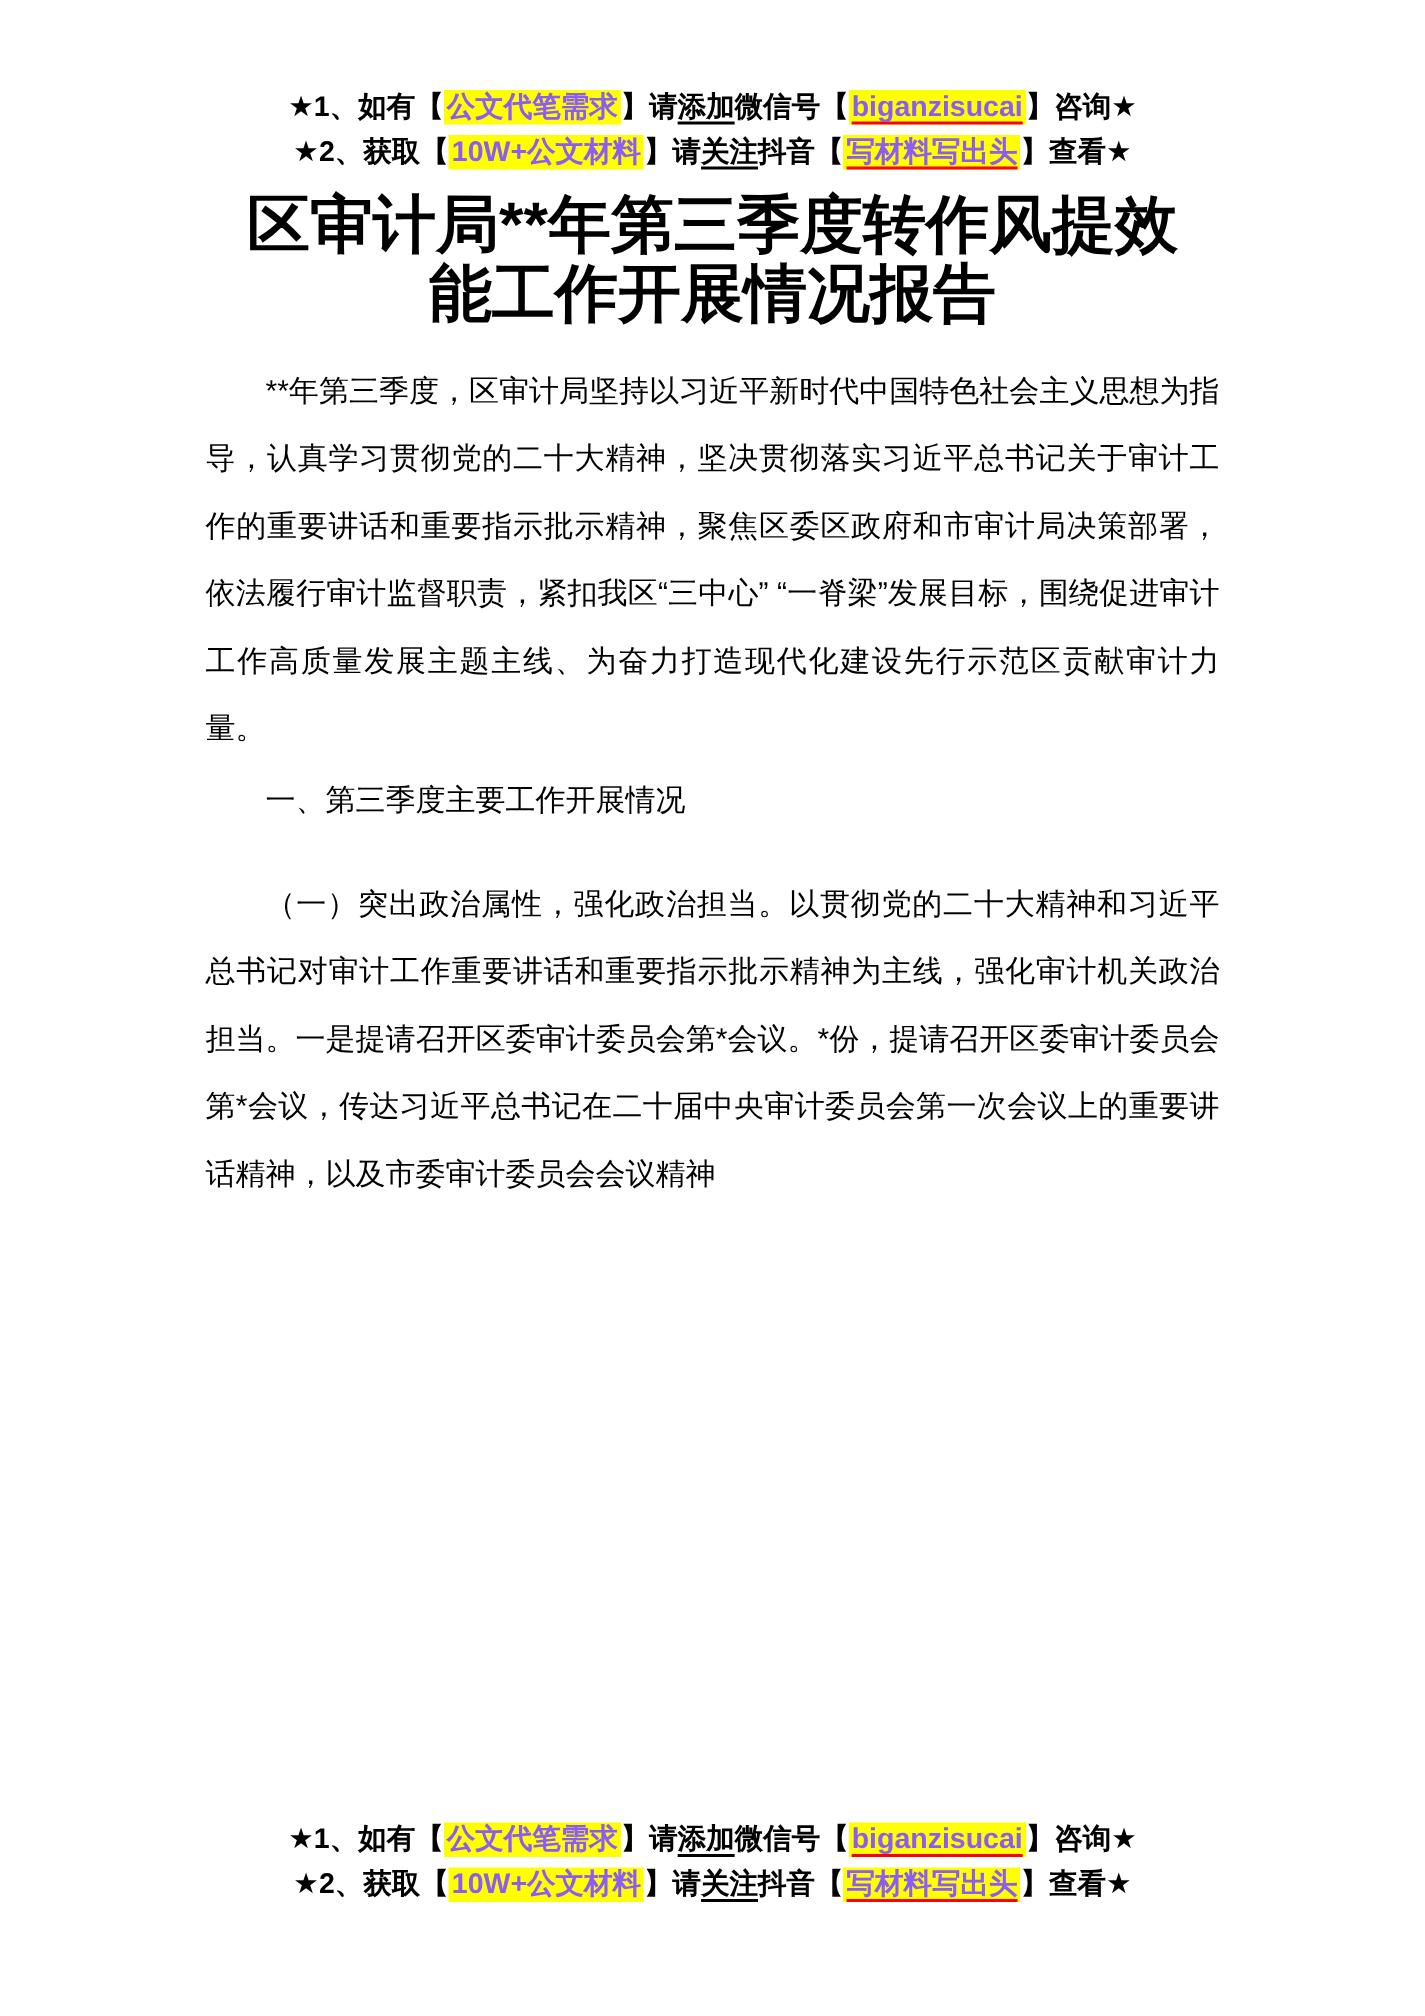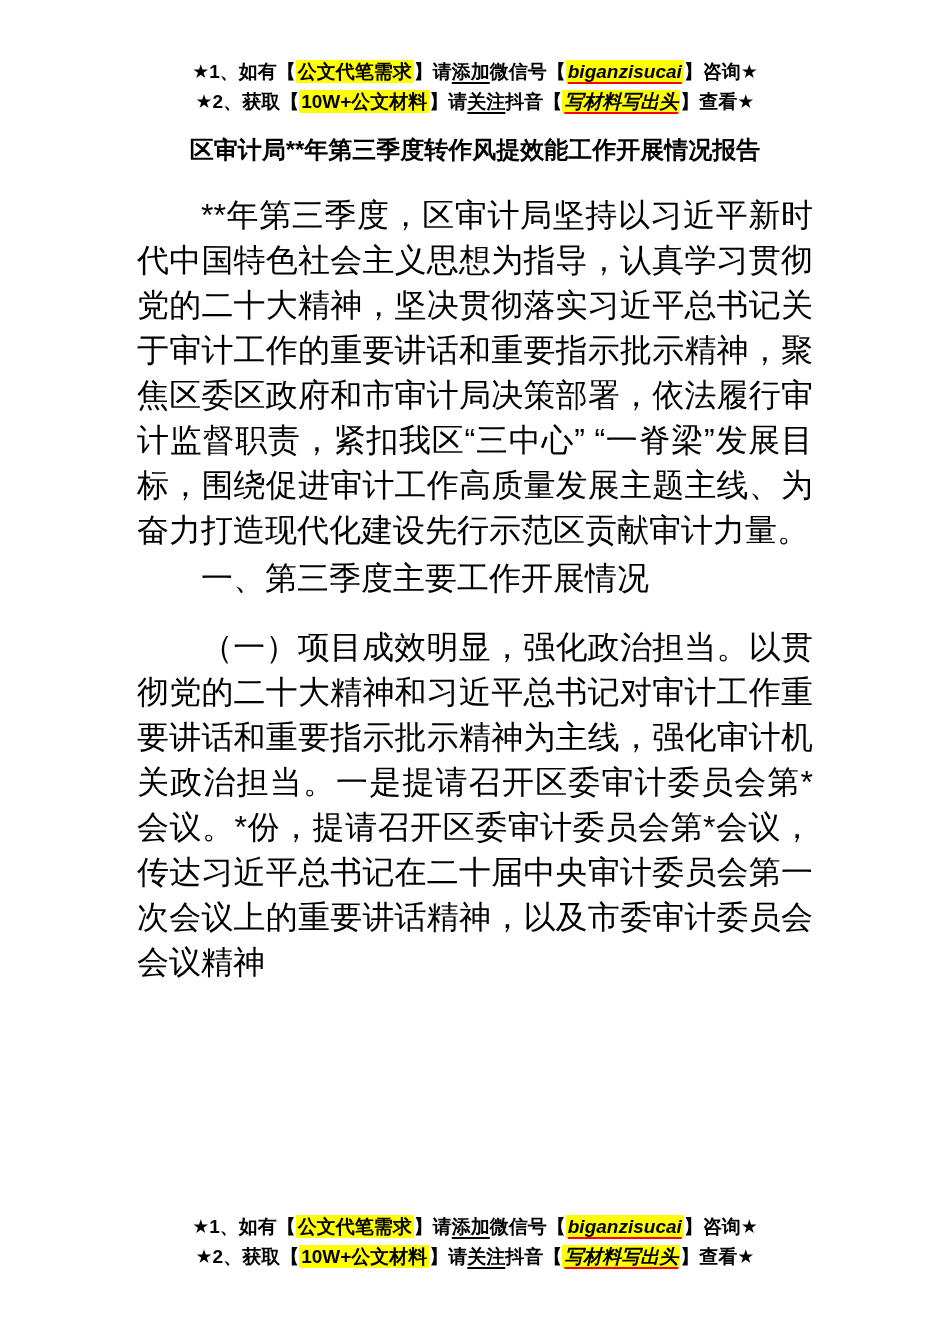--- a/index.html
+++ b/index.html
@@ -16,48 +16,47 @@
   .banner {
     text-align: center;
     font-weight: bold;
     font-size: 19px;
     line-height: 30px;
     white-space: nowrap;
   }
   .banner-top { padding-top: 57px; }
   .banner-bottom { position: absolute; top: 1212px; left: 0; right: 0; }
   .hl {
-    color: #000000;
+    color: #8b5cf6;
     background: #ffff00;
     padding: 1px 2px;
   }
   .u-black {
     text-decoration: underline;
     text-underline-offset: 4px;
     text-decoration-thickness: 2px;
   }
   .u-red {
     text-decoration: underline;
     text-underline-offset: 4px;
     text-decoration-thickness: 2px;
     text-decoration-color: #fe0000;
-    font-style: italic;
   }
   
   .doc-title {
     margin: 10px 155px 0;
     text-align: center;
-    font-size: 24px;
+    font-size: 42px;
     line-height: 46px;
     font-weight: bold;
   }
   
   .content {
     margin: 20px 137px 0;
-    font-size: 32px;
+    font-size: 20px;
     line-height: 45px;
     text-align: justify;
     text-justify: inter-ideograph;
   }
   .para { margin: 0; text-indent: 2em; }
   .section-heading { margin: 3px 0 24px; }
   .para-political { margin-top: 10px; }
   .para-results { margin-top: 8px; }
 </style>
 </head>
@@ -72,21 +71,21 @@
     <div>
       <span>★2、获取【</span><span class="hl">10W+公文材料</span><span>】请</span><span class="u-black">关注</span><span>抖音【</span><span class="hl u-red">写材料写出头</span><span>】查看★</span>
     </div>
   </div>
 
   <h1 class="doc-title">区审计局**年第三季度转作风提效能工作开展情况报告</h1>
 
   <div class="content">
     <p class="para para-intro">**年第三季度，区审计局坚持以习近平新时代中国特色社会主义思想为指导，认真学习贯彻党的二十大精神，坚决贯彻落实习近平总书记关于审计工作的重要讲话和重要指示批示精神，聚焦区委区政府和市审计局决策部署，依法履行审计监督职责，紧扣我区“三中心” “一脊梁”发展目标，围绕促进审计工作高质量发展主题主线、为奋力打造现代化建设先行示范区贡献审计力量。</p>
     <p class="para section-heading">一、第三季度主要工作开展情况</p>
-    <p class="para para-political"><span>（一）项目成效明显，强化政治担当。</span><span>以贯彻党的二十大精神和习近平总书记对审计工作重要讲话和重要指示批示精神为主线，强化审计机关政治担当。一是提请召开区委审计委员会第*会议。*份，提请召开区委审计委员会第*会议，传达习近平总书记在二十届中央审计委员会第一次会议上的重要讲话精神，以及市委审计委员会会议精神</span></p>
+    <p class="para para-political"><span>（一）突出政治属性，强化政治担当。</span><span>以贯彻党的二十大精神和习近平总书记对审计工作重要讲话和重要指示批示精神为主线，强化审计机关政治担当。一是提请召开区委审计委员会第*会议。*份，提请召开区委审计委员会第*会议，传达习近平总书记在二十届中央审计委员会第一次会议上的重要讲话精神，以及市委审计委员会会议精神</span></p>
   </div>
 
   <div class="banner banner-bottom">
     <div>
       <span>★1、如有【</span><span class="hl">公文代笔需求</span><span>】请</span><span class="u-black">添加</span><span>微信号【</span><span class="hl u-red">biganzisucai</span><span>】咨询★</span>
     </div>
     <div>
       <span>★2、获取【</span><span class="hl">10W+公文材料</span><span>】请</span><span class="u-black">关注</span><span>抖音【</span><span class="hl u-red">写材料写出头</span><span>】查看★</span>
     </div>
   </div>

